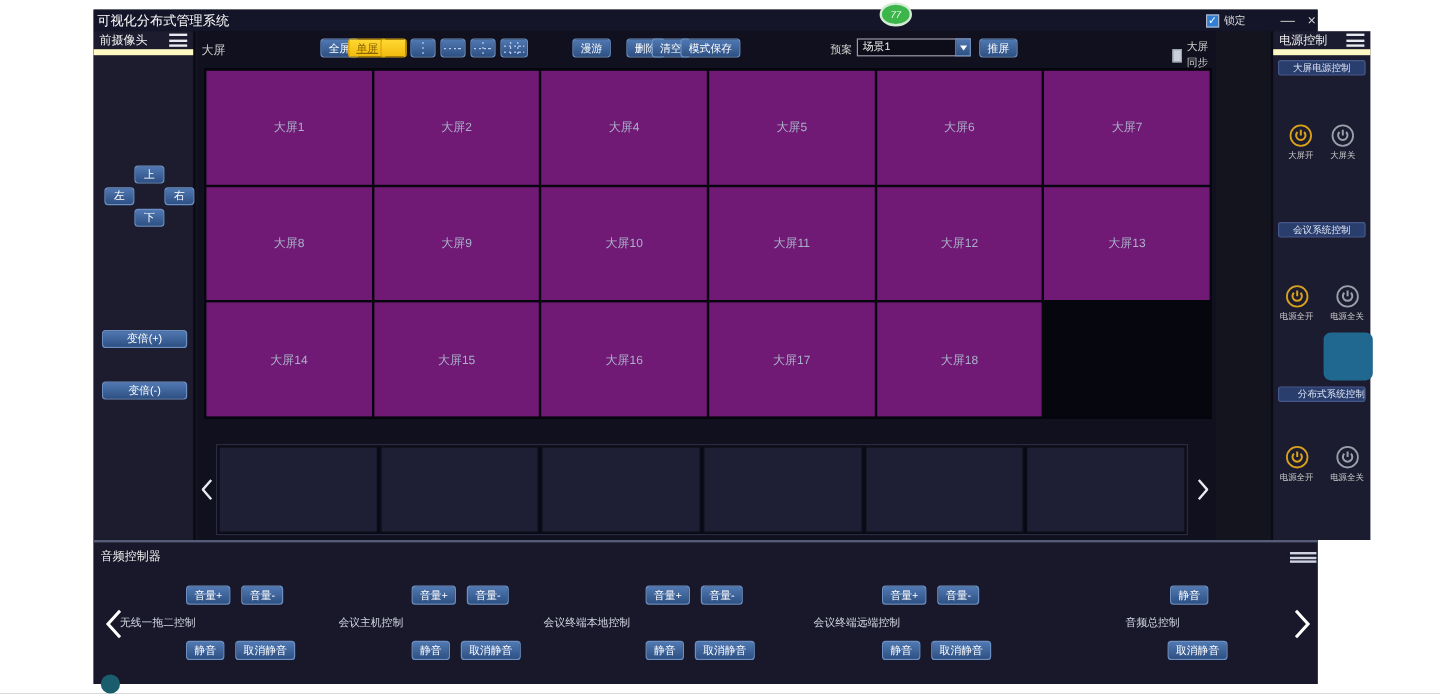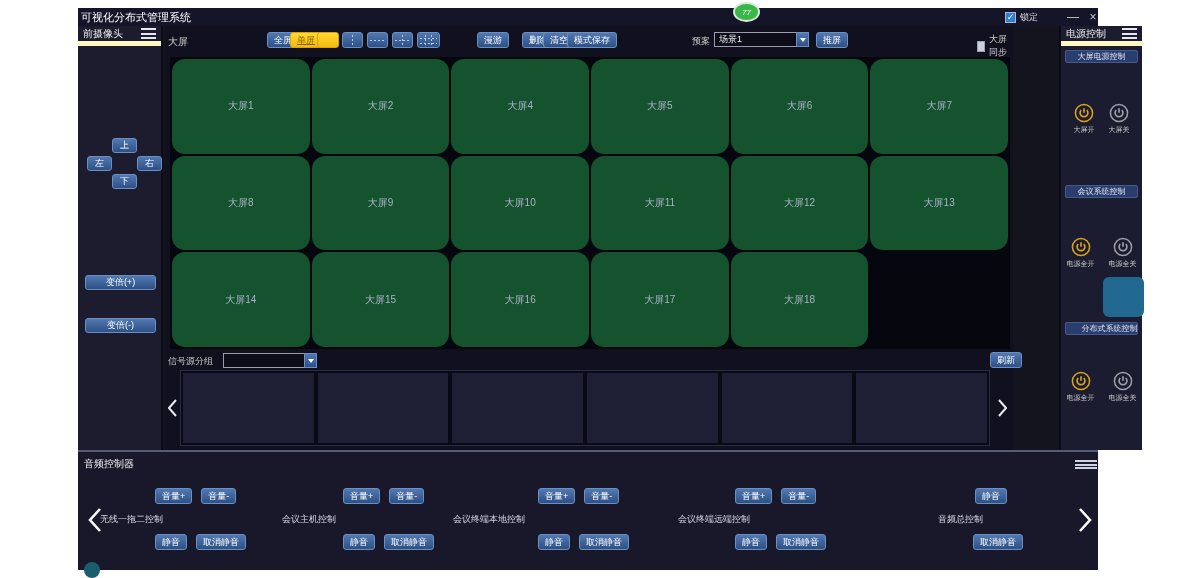--- a/index.html
+++ b/index.html
@@ -62,22 +62,22 @@
   .select { height:15px; background:#0d0d19; border:1px solid #9b9baa; display:flex;
     align-items:flex-end; font-size:9px; color:#eee; padding:0 16px 0 4px; position:relative; }
   .select .arrow { position:absolute; right:-1px; top:-1px; bottom:-1px; width:13px;
     background:linear-gradient(#5078b2,#2e5184); border:1px solid #6b8fc2;
     display:flex; align-items:center; justify-content:center; }
   .select .arrow::after { content:""; border:3px solid transparent; border-top:4px solid #fff; margin-top:4px; }
 
   .grid { position:absolute; left:5px; top:31px; width:840px; height:292px;
     display:grid; grid-template-columns:repeat(6,1fr); grid-template-rows:repeat(3,1fr);
     gap:2px; background:#06060e; border:2px solid #06060e; }
-  .cell { background:#14532d; display:flex; align-items:center; justify-content:center;
-    font-size:10px; color:#aab0c8;border-radius:13px; }
+  .cell { background:#701a75; display:flex; align-items:center; justify-content:center;
+    font-size:10px; color:#aab0c8; }
 
   .signal-bar { position:absolute; top:326px; left:0; right:0; height:16px; }
   .thumbs { position:absolute; top:344px; left:0; right:0; height:76px; display:flex; align-items:center; }
   .chev { width:15px; height:76px; display:flex; align-items:center; justify-content:center; cursor:default; }
   .thumb-strip { position:absolute; left:15px; top:0; width:810px; height:76px; display:flex;
     gap:2px; background:#0a0a16; border:1px solid #2a2a40; padding:1px; }
   .thumb { flex:1; background:#1e1e34; border:1px solid #0a0a14; }
 
   
   .right-panel { position:absolute; left:937px; top:18px; width:83px; height:424px;
@@ -183,28 +183,20 @@
       <div class="cell">大屏11</div>
       <div class="cell">大屏12</div>
       <div class="cell">大屏13</div>
       <div class="cell">大屏14</div>
       <div class="cell">大屏15</div>
       <div class="cell">大屏16</div>
       <div class="cell">大屏17</div>
       <div class="cell">大屏18</div>
     </div>
 
-    <div class="signal-bar">
-      <span style="position:absolute; left:3px; top:3px; font-size:9px; color:#ccc;">信号源分组</span>
-      <div class="select" style="position:absolute; left:58px; top:1px; width:94px;">
-        <span></span>
-        <span class="arrow"></span>
-      </div>
-      <div class="btn" style="position:absolute; left:825px; top:0;">刷新</div>
-    </div>
 
     <div class="thumbs">
       <div class="chev" style="position:absolute; left:0;">
         <svg width="9" height="18" viewBox="0 0 9 18">
             <path d="M8 1 L1 9 L8 17" stroke="#e8e8f0" stroke-width="2" fill="none"></path>
           </svg>
       </div>
       <div class="thumb-strip">
         <div class="thumb"></div>
         <div class="thumb"></div>

